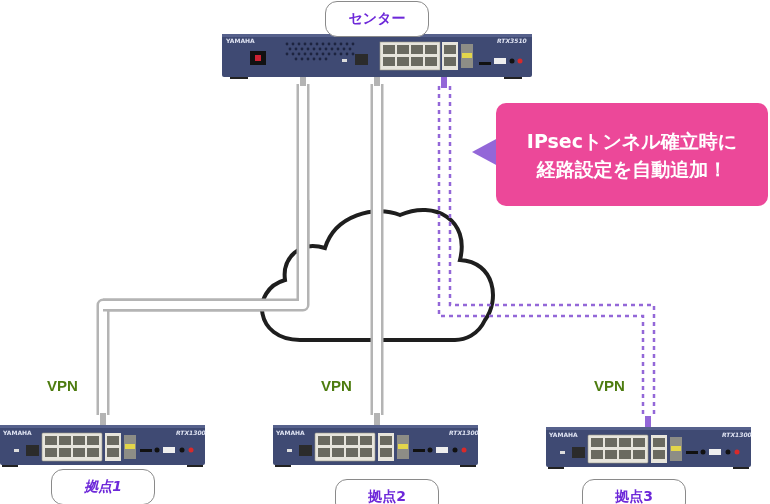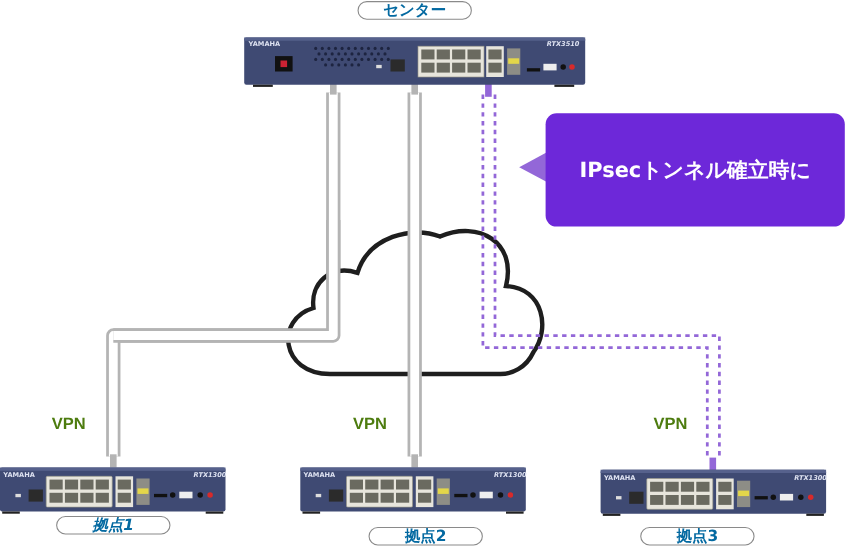--- a/index.html
+++ b/index.html
@@ -1,20 +1,20 @@
 <!DOCTYPE html>
 <html><head>
 <meta charset="utf-8">
 <style>
   html,body{margin:0;padding:0;background:#ffffff;}
   body{width:770px;height:504px;position:relative;overflow:hidden;font-family:"DejaVu Sans","Liberation Sans",sans-serif;}
-  .pill{position:absolute;height:17px;border:1.5px solid #8a8a8a;border-radius:12px;background:#fff;
-        display:flex;align-items:center;justify-content:center;font-weight:bold;font-size:14px;color:#0369a1;box-sizing:border-box;}
+  .pill{position:absolute;height:36px;border:1.5px solid #8a8a8a;border-radius:12px;background:#fff;
+        display:flex;align-items:center;justify-content:center;font-weight:bold;font-size:14px;color:#6d28d9;box-sizing:border-box;}
   .vpn{position:absolute;font-weight:bold;font-size:15px;color:#4d7c0f;font-family:"Liberation Sans",sans-serif;}
-  .callout{position:absolute;left:496px;top:103px;width:272px;height:103px;background:#6d28d9;border-radius:10px;
+  .callout{position:absolute;left:496px;top:103px;width:272px;height:103px;background:#ec4899;border-radius:10px;
            color:#fff;font-weight:bold;font-size:19px;line-height:28px;display:flex;flex-direction:column;
            align-items:center;justify-content:center;text-align:right;}
   .callout-tail{position:absolute;left:472px;top:138px;width:0;height:0;border-top:14px solid transparent;
            border-bottom:14px solid transparent;border-right:26px solid #9367d8;}
   svg{position:absolute;left:0;top:0;}
 </style>
 </head>
 <body>
 
 <svg width="770" height="504" viewBox="0 0 770 504">
@@ -166,20 +166,21 @@
 <div style="position:absolute;left:276px;top:429px;font-size:6px;color:#dfe3f2;font-weight:bold;">YAMAHA</div>
 <div style="position:absolute;left:449px;top:429px;font-size:6px;color:#dfe3f2;font-style:italic;font-weight:bold;">RTX1300</div>
 <div style="position:absolute;left:549px;top:431px;font-size:6px;color:#dfe3f2;font-weight:bold;">YAMAHA</div>
 <div style="position:absolute;left:722px;top:431px;font-size:6px;color:#dfe3f2;font-style:italic;font-weight:bold;">RTX1300</div>
 
 <div class="pill" style="left:325px;top:1px;width:104px;">センター</div>
 
 <div class="callout-tail"></div>
 <div class="callout">
   <div>IPsecトンネル確立時に</div>
+  <div>経路設定を自動追加！</div>
 </div>
 
 <div class="vpn" style="left:47px;top:377px;">VPN</div>
 <div class="vpn" style="left:321px;top:377px;">VPN</div>
 <div class="vpn" style="left:594px;top:377px;">VPN</div>
 
 <div class="pill" style="left:51px;top:469px;width:104px;font-style:italic;">拠点1</div>
 <div class="pill" style="left:335px;top:479px;width:104px;">拠点2</div>
 <div class="pill" style="left:582px;top:479px;width:104px;">拠点3</div>
 

